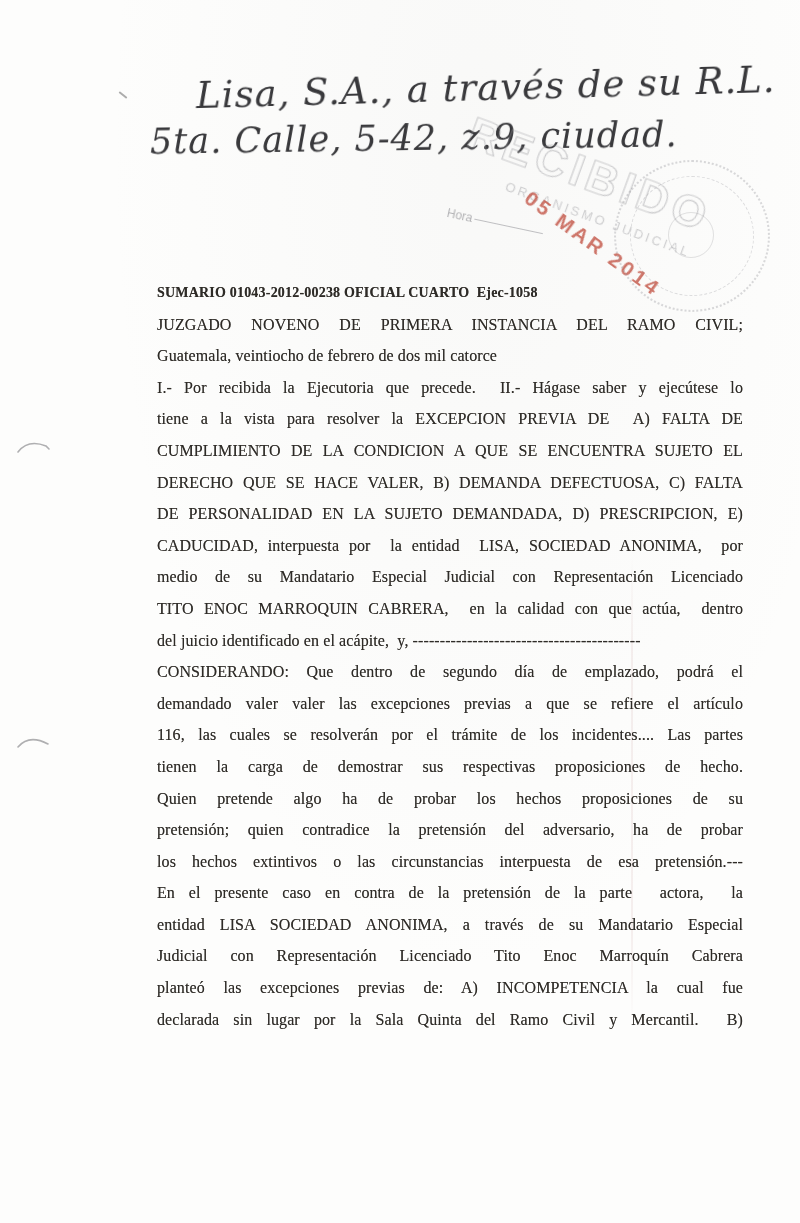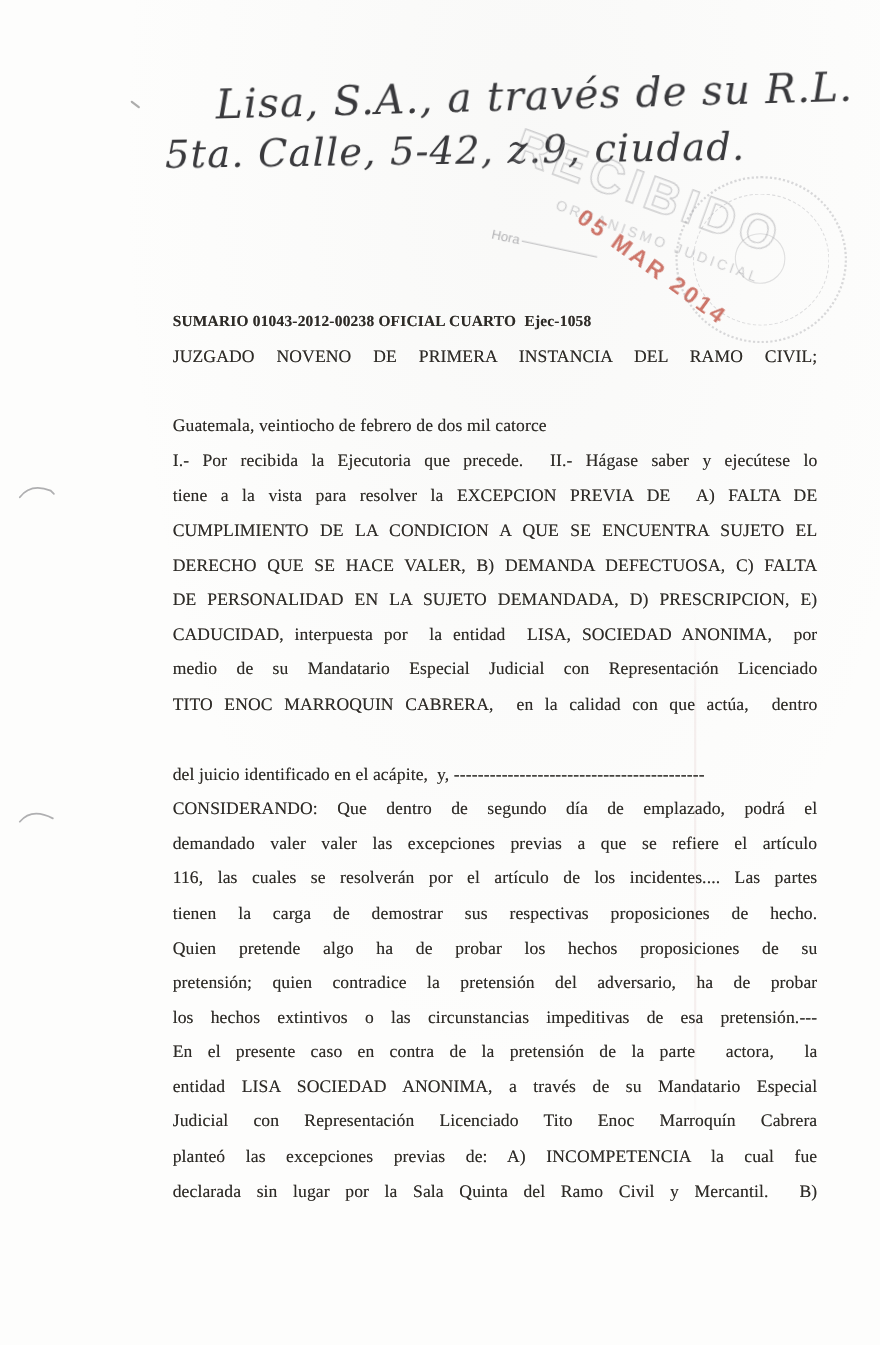--- a/index.html
+++ b/index.html
@@ -115,21 +115,20 @@
     height:31.6px;
     line-height:24px;
     text-align:justify;
     text-align-last:justify;
     letter-spacing:0.1px;
     font-family:Liberation Serif, serif;
   }
   .line.short{
     text-align:center;
     text-align-last:left;
-    margin-top:32px;
   }
 </style>
 </head>
 <body>
 
 <div class="page">
 
   <div class="handwriting hw1">Lisa, S.A., a través de su R.L.</div>
   <div class="handwriting hw2">5ta. Calle, 5-42, z.9, ciudad.</div>
   <div class="pen-tick"></div>
@@ -162,25 +161,25 @@
     <div class="line">tiene a la vista para resolver la EXCEPCION PREVIA DE&nbsp; A) FALTA DE</div>
     <div class="line">CUMPLIMIENTO DE LA CONDICION A QUE SE ENCUENTRA SUJETO EL</div>
     <div class="line">DERECHO QUE SE HACE VALER, B) DEMANDA DEFECTUOSA, C) FALTA</div>
     <div class="line">DE PERSONALIDAD EN LA SUJETO DEMANDADA, D) PRESCRIPCION, E)</div>
     <div class="line">CADUCIDAD, interpuesta por&nbsp; la entidad&nbsp; LISA, SOCIEDAD ANONIMA,&nbsp; por</div>
     <div class="line">medio de su Mandatario Especial Judicial con Representación Licenciado</div>
     <div class="line">TITO ENOC MARROQUIN CABRERA,&nbsp; en la calidad con que actúa,&nbsp; dentro</div>
     <div class="line short">del juicio identificado en el acápite,&nbsp; y, ------------------------------------------</div>
     <div class="line">CONSIDERANDO: Que dentro de segundo día de emplazado, podrá el</div>
     <div class="line">demandado valer valer las excepciones previas a que se refiere el artículo</div>
-    <div class="line">116, las cuales se resolverán por el artículo de los incidentes.... Las partes</div>
+    <div class="line">116, las cuales se resolverán por el trámite de los incidentes.... Las partes</div>
     <div class="line">tienen la carga de demostrar sus respectivas proposiciones de hecho.</div>
     <div class="line">Quien pretende algo ha de probar los hechos proposiciones de su</div>
     <div class="line">pretensión; quien contradice la pretensión del adversario, ha de probar</div>
-    <div class="line">los hechos extintivos o las circunstancias impeditivas de esa pretensión.---</div>
+    <div class="line">los hechos extintivos o las circunstancias interpuesta de esa pretensión.---</div>
     <div class="line">En el presente caso en contra de la pretensión de la parte&nbsp; actora,&nbsp; la</div>
     <div class="line">entidad LISA SOCIEDAD ANONIMA, a través de su Mandatario Especial</div>
     <div class="line">Judicial con Representación Licenciado Tito Enoc Marroquín Cabrera</div>
     <div class="line">planteó las excepciones previas de: A) INCOMPETENCIA la cual fue</div>
     <div class="line">declarada sin lugar por la Sala Quinta del Ramo Civil y Mercantil.&nbsp; B)</div>
   </div>
 
 </div>
 
 </body></html>

